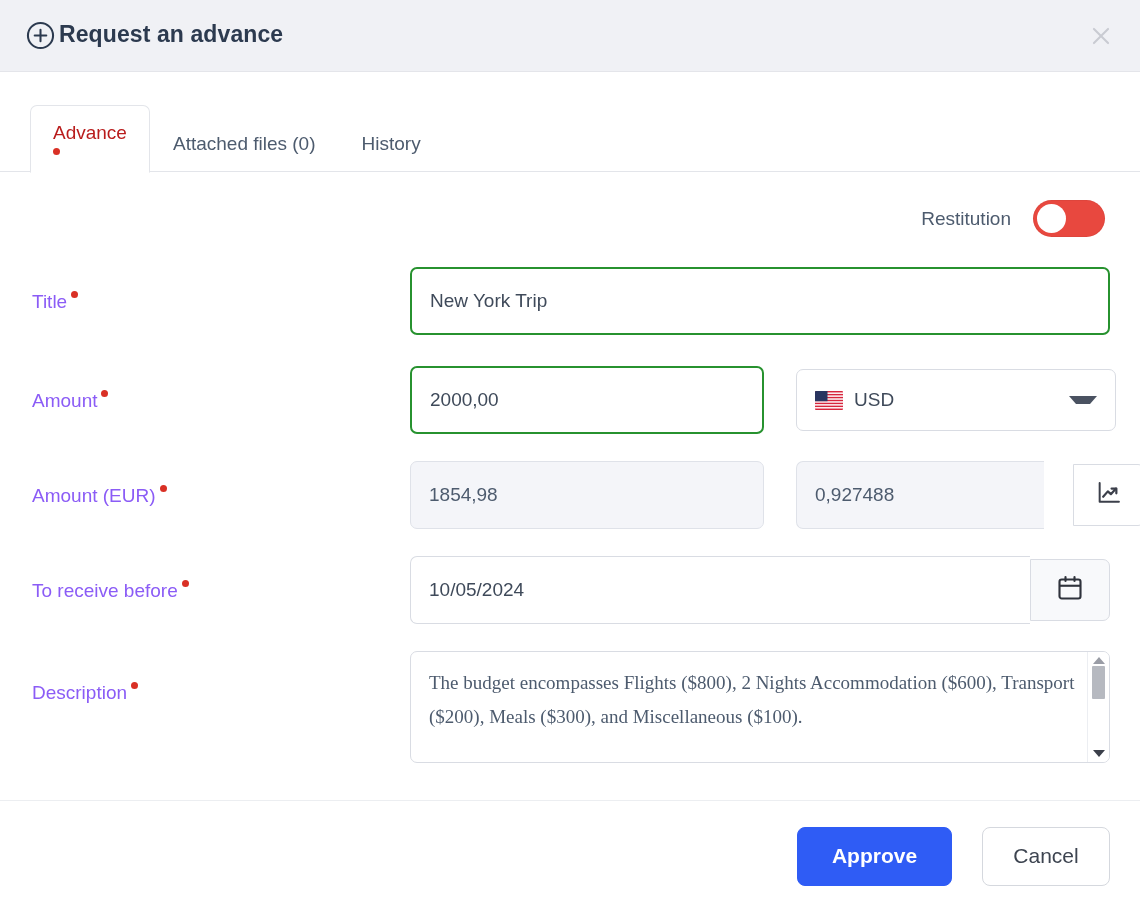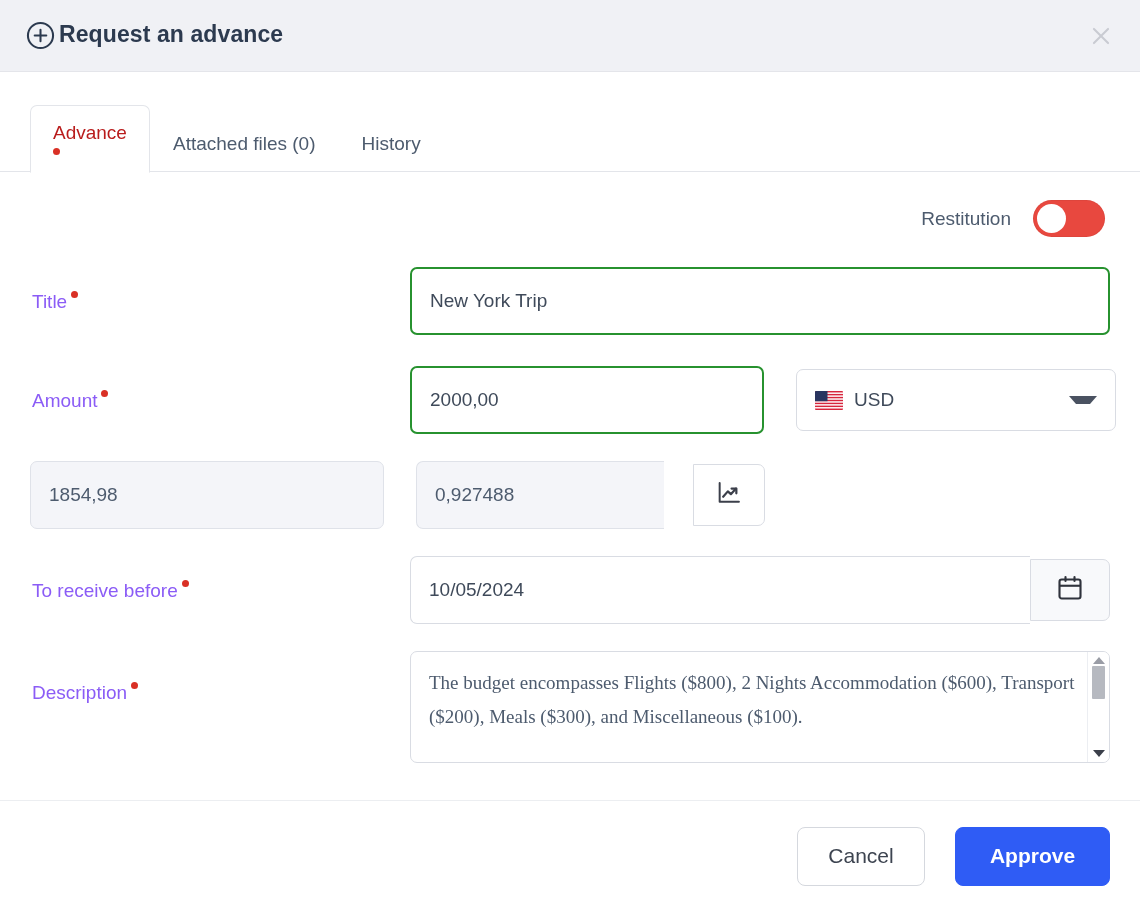--- a/index.html
+++ b/index.html
@@ -475,20 +475,24 @@
               <rect width="12.5" height="10.23" fill="#2a3560"></rect>
             </svg>
           </span>
           <span class="currency-code">USD</span>
           <span class="caret-down"></span>
         </div>
       </div>
     </div>
 
     <div class="form-row row-eur">
+      <div class="form-label">
+        <span>Amount (EUR)</span>
+        <span class="req-dot"></span>
+      </div>
       <div class="fields">
         <div class="input input-eur readonly">1854,98</div>
         <div class="rate-group">
           <div class="input input-rate readonly">0,927488</div>
           <div class="rate-btn">
             <span>
               <svg width="28" height="28" viewBox="0 0 24 24" fill="none">
                 <path d="M4 3.5V19.5H20.5" stroke="#3b3f4a" stroke-width="1.7" stroke-linecap="round" stroke-linejoin="round"></path>
                 <path d="M7 15.2L11 10.6L13.6 13L18 8.2" stroke="#3b3f4a" stroke-width="1.9" stroke-linecap="round" stroke-linejoin="round"></path>
                 <path d="M14.2 8.2H18.3V12.3" stroke="#3b3f4a" stroke-width="1.9" stroke-linecap="round" stroke-linejoin="round"></path>
@@ -535,17 +539,17 @@
             </div>
             <div class="sb-arrow-down"></div>
           </div>
         </div>
       </div>
     </div>
 
   </div>
 
   <div class="modal-footer">
+    <div class="btn btn-approve">Approve</div>
     <div class="btn btn-cancel">Cancel</div>
-    <div class="btn btn-approve">Approve</div>
   </div>
 
 </div>
 
 </body></html>

